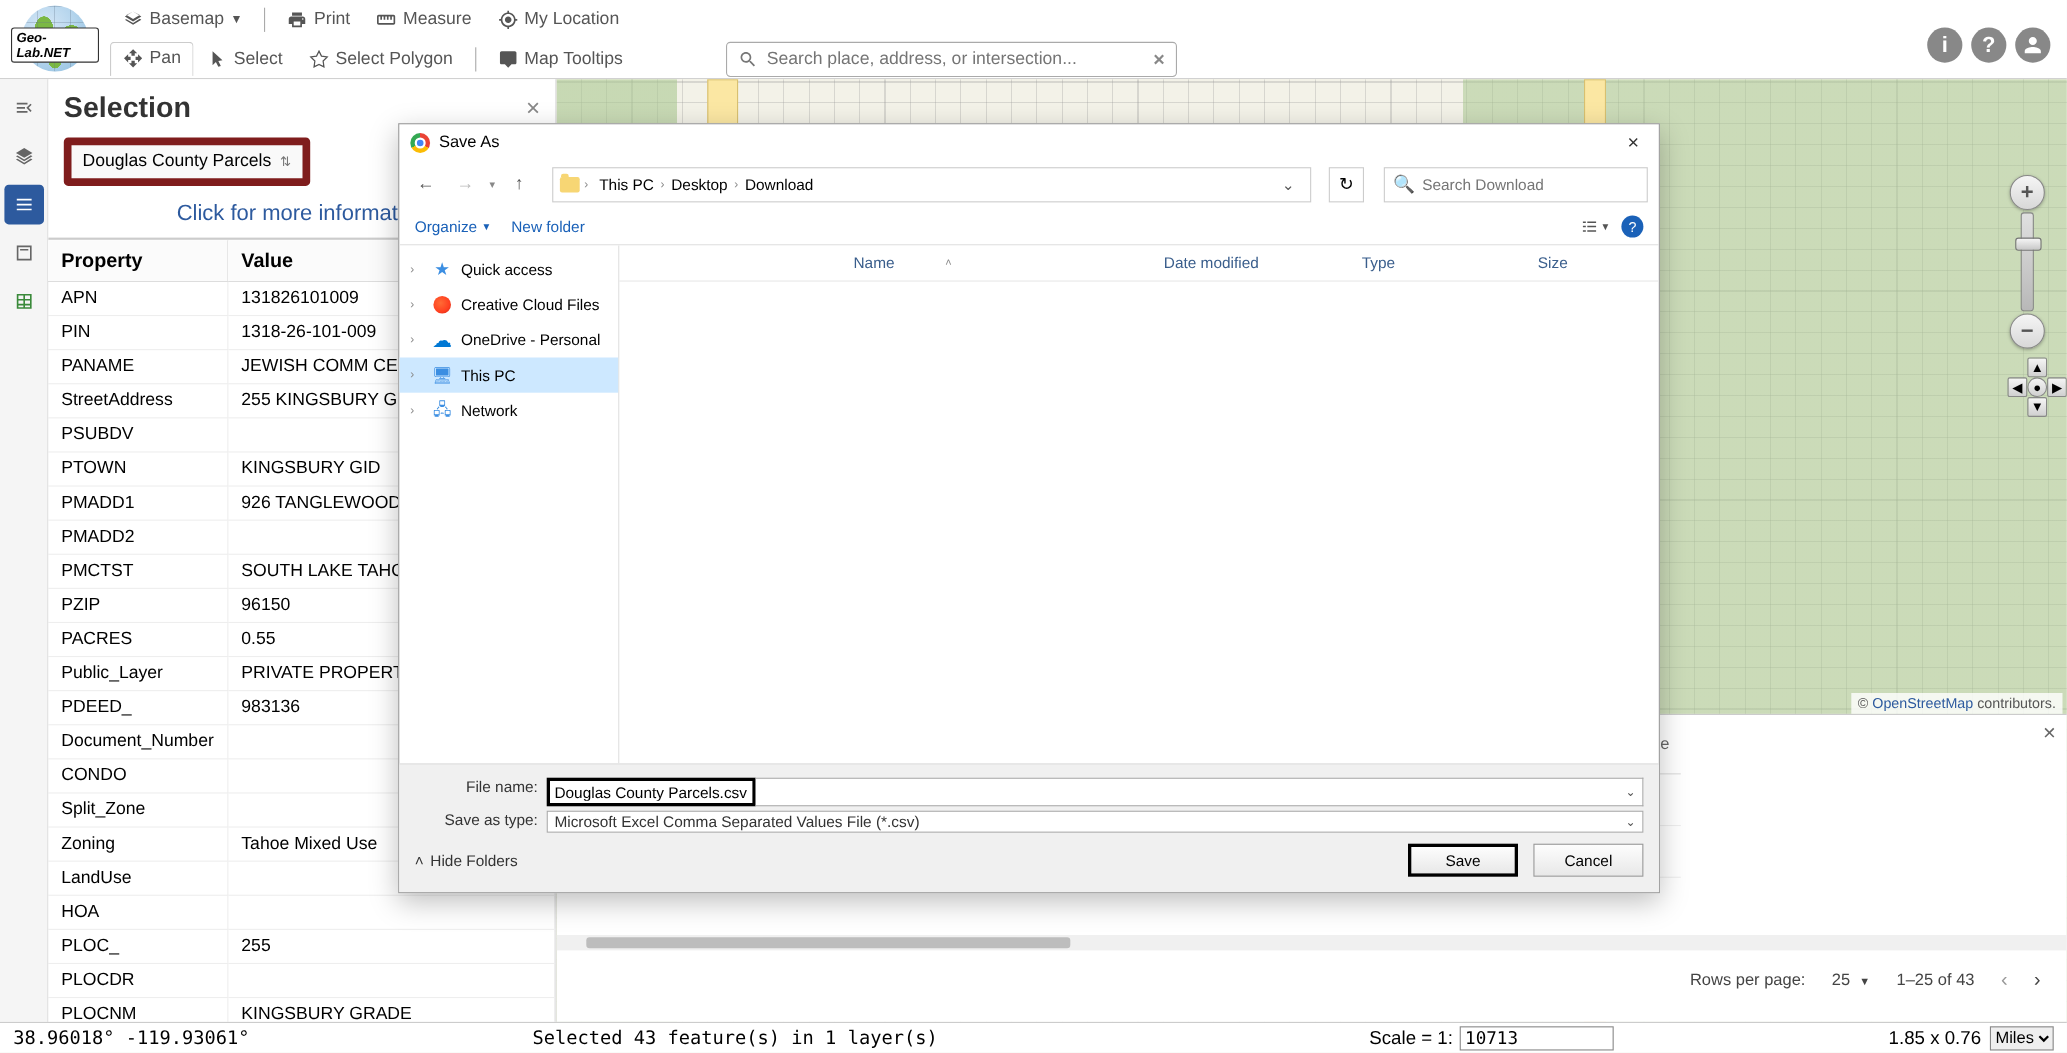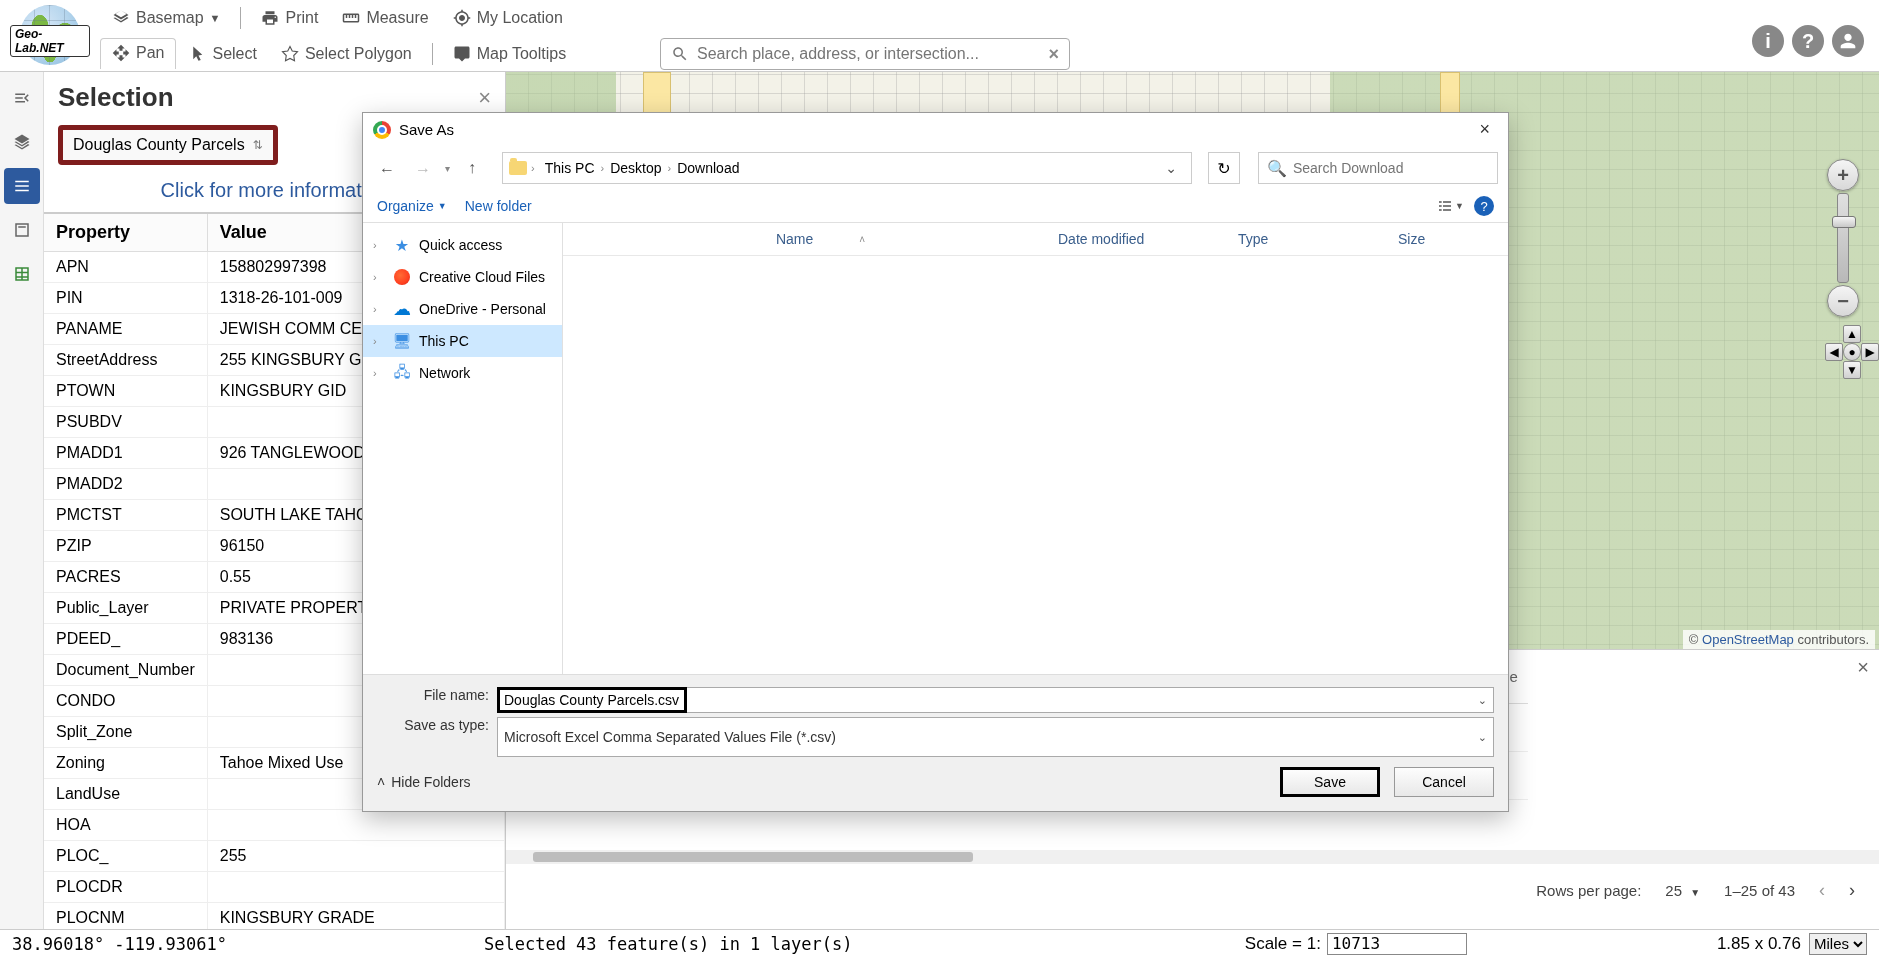--- a/index.html
+++ b/index.html
@@ -29,21 +29,21 @@
 
 .left-rail { position: absolute; left: 0; top: 72px; width: 44px; bottom: 28px; background: #f5f5f5; border-right: 1px solid #ddd; }
 .rail-icon { width: 36px; height: 36px; margin: 8px 4px; display: flex; align-items: center; justify-content: center; color: #666; cursor: pointer; border-radius: 4px; }
 .rail-icon.active { background: #2d5a9e; color: white; }
 
 
 .selection-panel { position: absolute; left: 44px; top: 72px; width: 462px; bottom: 28px; background: #fff; border-right: 1px solid #ccc; display: flex; flex-direction: column; }
 .sel-header { display: flex; align-items: center; justify-content: space-between; padding: 10px 14px; }
 .sel-title { font-size: 26px; font-weight: bold; color: #333; }
 .sel-close { color: #888; cursor: pointer; font-size: 22px; }
-.sel-dropdown { margin: 2px 14px 8px; padding: 6px 10px; border: 5px solid #7f1d1d; border-radius: 4px; display: inline-flex; align-items: center; gap: 8px; background: #f9f9f9; cursor: pointer; width: fit-content; font-size: 16px; }
+.sel-dropdown { margin: 2px 14px 8px; padding: 6px 10px; border: 7px solid #7f1d1d; border-radius: 4px; display: inline-flex; align-items: center; gap: 8px; background: #f9f9f9; cursor: pointer; width: fit-content; font-size: 16px; }
 .sel-link { text-align: center; color: #2d5a9e; font-size: 20px; padding: 6px 0 10px; cursor: pointer; }
 .prop-table { flex: 1; overflow-y: auto; border-top: 2px solid #ccc; }
 .prop-table table { width: 100%; border-collapse: collapse; }
 .prop-table th { text-align: left; padding: 8px 12px; font-size: 18px; font-weight: bold; border-bottom: 1px solid #ddd; border-right: 1px solid #ddd; background: #fbfbfb; position: sticky; top: 0; }
 .prop-table td { padding: 6px 12px; font-size: 16px; border-bottom: 1px solid #eee; border-right: 1px solid #eee; white-space: nowrap; overflow: hidden; text-overflow: ellipsis; max-width: 200px; }
 .prop-table td:first-child { width: 160px; }
 
 
 .map-area { position: absolute; left: 506px; top: 72px; right: 0; bottom: 28px; background: #f3f2e8; overflow: hidden; }
 .map-bg { width: 100%; height: 100%; background:
@@ -130,21 +130,21 @@
 .file-col.date { width: 180px; }
 .file-col.type { width: 160px; }
 .file-col.size { width: 120px; }
 .file-empty { text-align: center; color: #666; padding: 18px; font-size: 14px; }
 
 .dlg-footer { background: #f0f0f0; border-top: 1px solid #ddd; padding: 12px 14px 14px; }
 .dlg-field { display: flex; align-items: flex-start; margin-bottom: 4px; }
 .dlg-label { width: 120px; text-align: right; padding-right: 8px; font-size: 14px; color: #333; }
 .dlg-input { flex: 1; height: 26px; border: 1px solid #888; padding: 0 6px; font-size: 14px; background: #fff; }
 .dlg-input.highlighted { border: 3px solid #000; padding: 0 4px; }
-.dlg-select { flex: 1; height: 40px; border: 1px solid #aaa; padding: 0 6px; font-size: 14px; background: #fff; display: flex; align-items: center; justify-content: space-between; cursor: pointer; color: #333; }
+.dlg-select { flex: 1; height: 20px; border: 1px solid #aaa; padding: 0 6px; font-size: 14px; background: #fff; display: flex; align-items: center; justify-content: space-between; cursor: pointer; color: #333; }
 .dlg-actions { display: flex; align-items: center; margin-top: 10px; }
 .hide-folders { display: flex; align-items: center; gap: 6px; cursor: pointer; font-size: 14px; color: #333; }
 .dlg-buttons { margin-left: auto; display: flex; gap: 14px; }
 .dlg-btn { width: 100px; height: 30px; border: 1px solid #999; background: linear-gradient(#fdfdfd,#e8e8e8); cursor: pointer; font-size: 14px; }
 .dlg-btn.primary { border: 3px solid #000; }
 
 
 .status-bar { position: absolute; bottom: 0; left: 0; right: 0; height: 28px; background: #fff; border-top: 1px solid #ccc; display: flex; align-items: center; padding: 0 12px; font-size: 17px; z-index: 50; }
 .status-coords { width: 460px; font-family: monospace; }
 .status-sel { margin-left: 12px; font-family: monospace; }
@@ -285,41 +285,41 @@
     <table>
       <thead>
           <tr>
         <th>Property</th>
         <th>Value</th>
       </tr>
         </thead>
       <tbody id="prop-tbody">
           <tr>
             <td>APN</td>
-            <td>158802997398</td>
+            <td>131826101009</td>
           </tr>
           <tr>
             <td>PIN</td>
             <td>1318-26-101-009</td>
           </tr>
           <tr>
             <td>PANAME</td>
             <td>JEWISH COMM CENT</td>
           </tr>
           <tr>
             <td>StreetAddress</td>
             <td>255 KINGSBURY GRA</td>
           </tr>
           <tr>
+            <td>PSUBDV</td>
+            <td></td>
+          </tr>
+          <tr>
             <td>PTOWN</td>
             <td>KINGSBURY GID</td>
-          </tr>
-          <tr>
-            <td>PSUBDV</td>
-            <td></td>
           </tr>
           <tr>
             <td>PMADD1</td>
             <td>926 TANGLEWOOD D</td>
           </tr>
           <tr>
             <td>PMADD2</td>
             <td></td>
           </tr>
           <tr>

